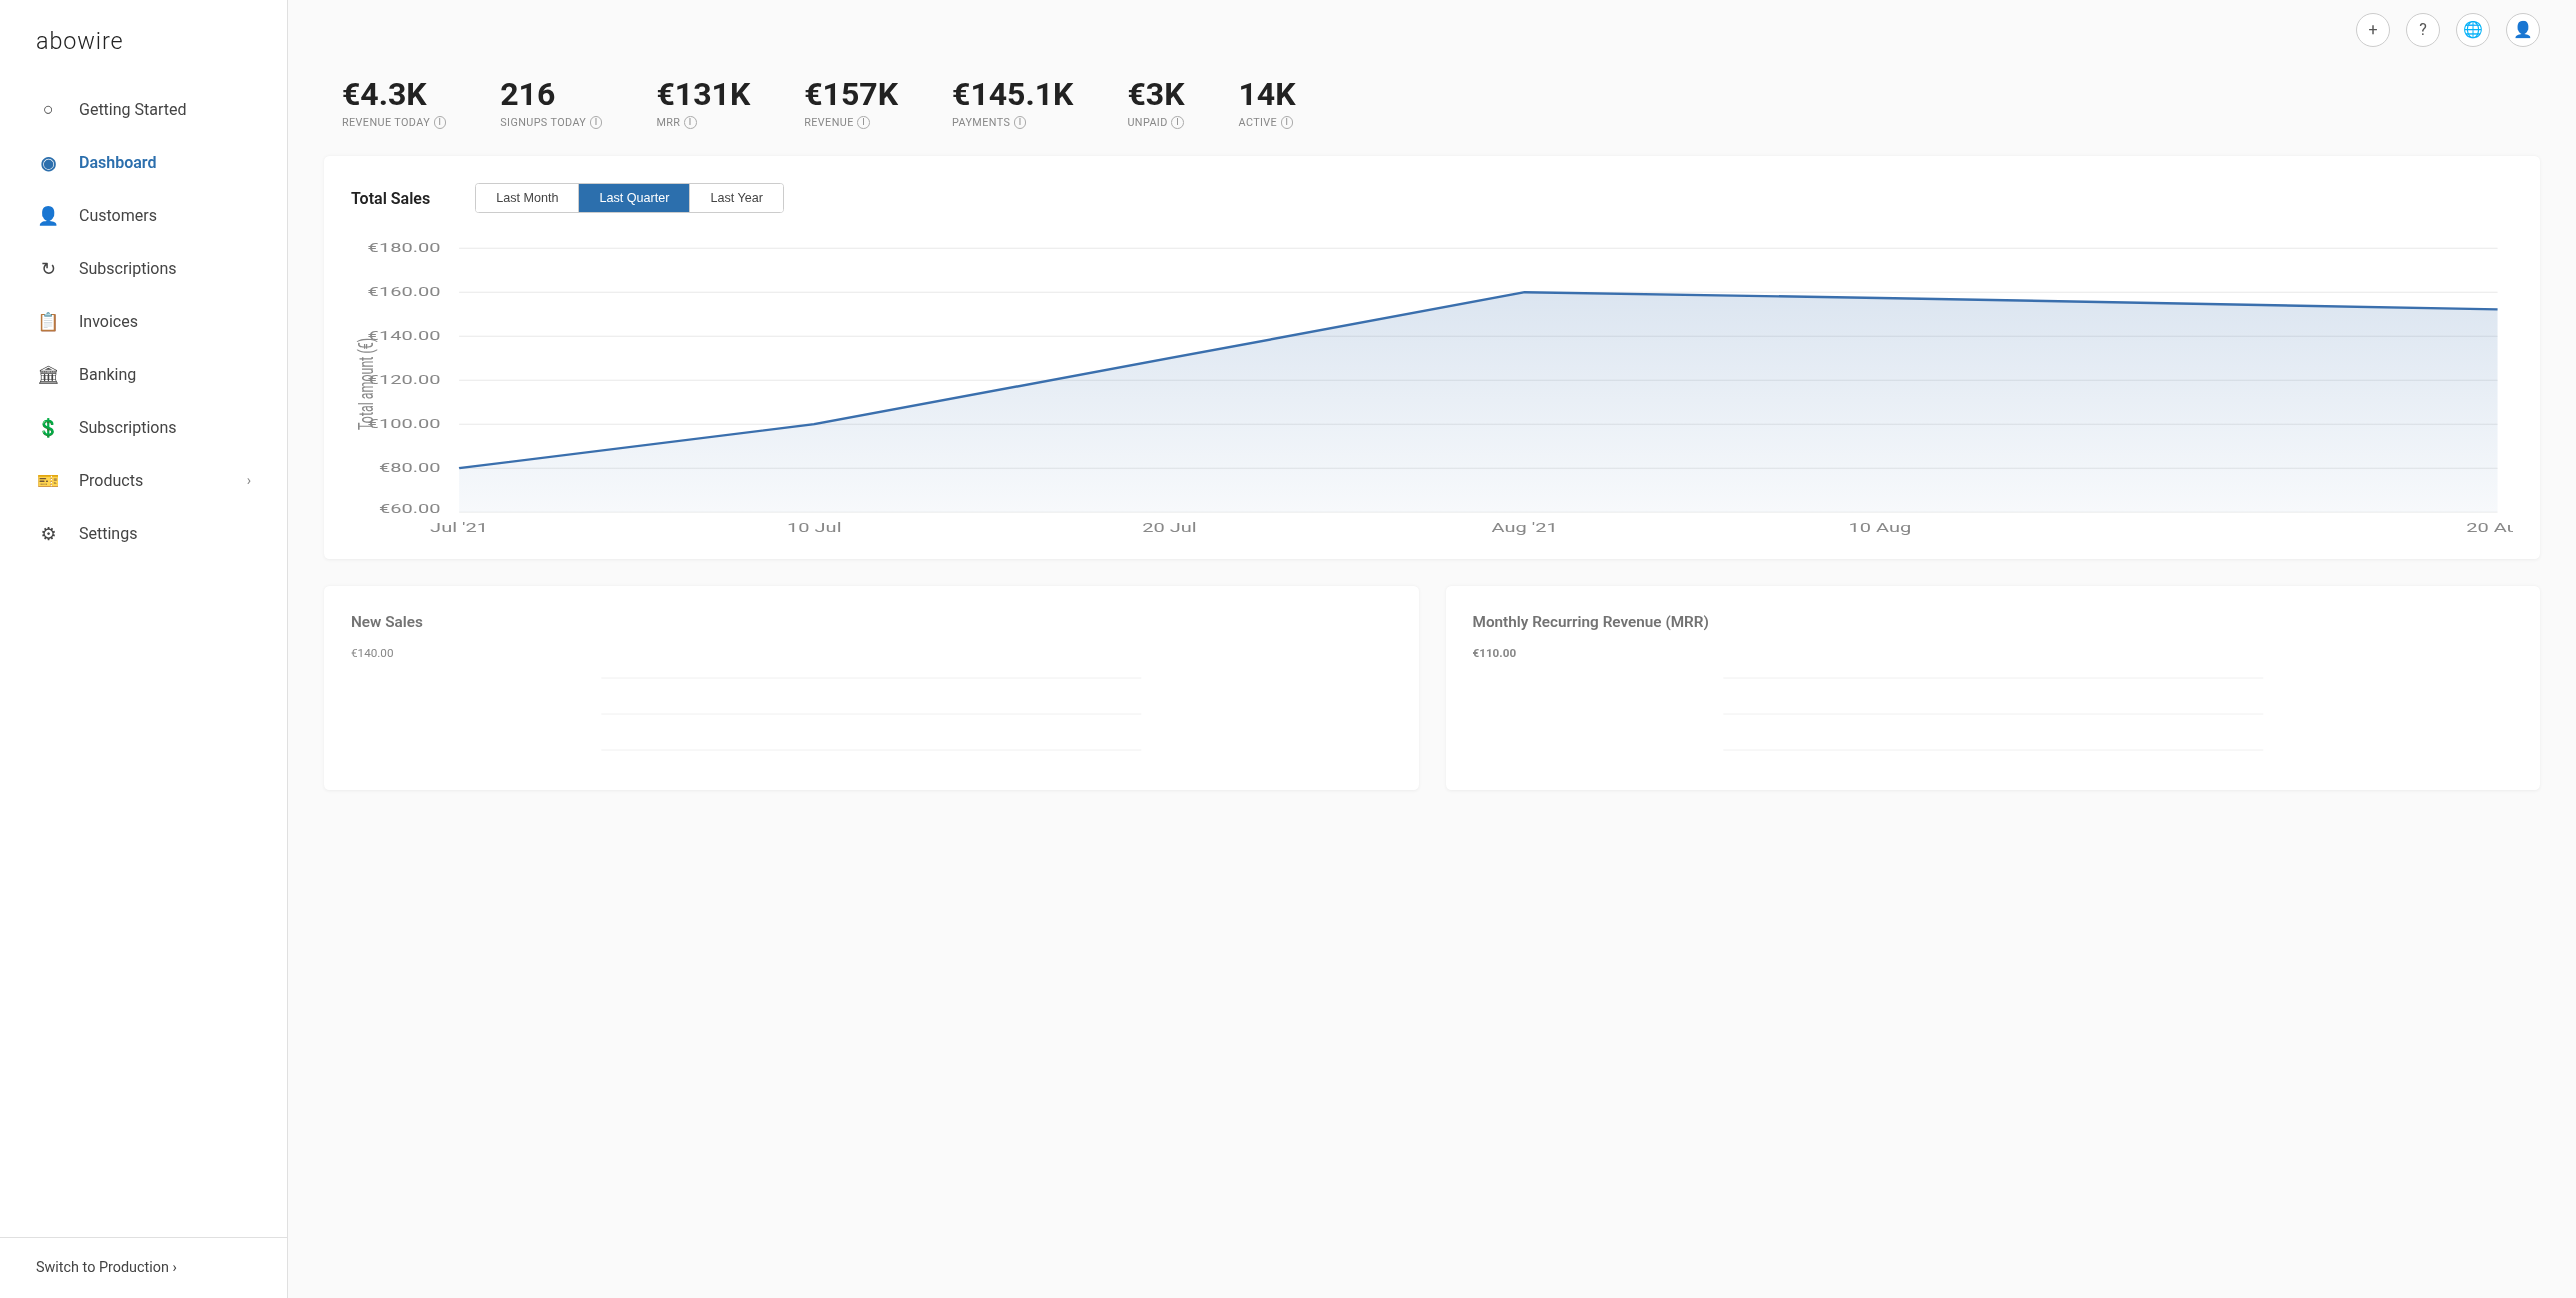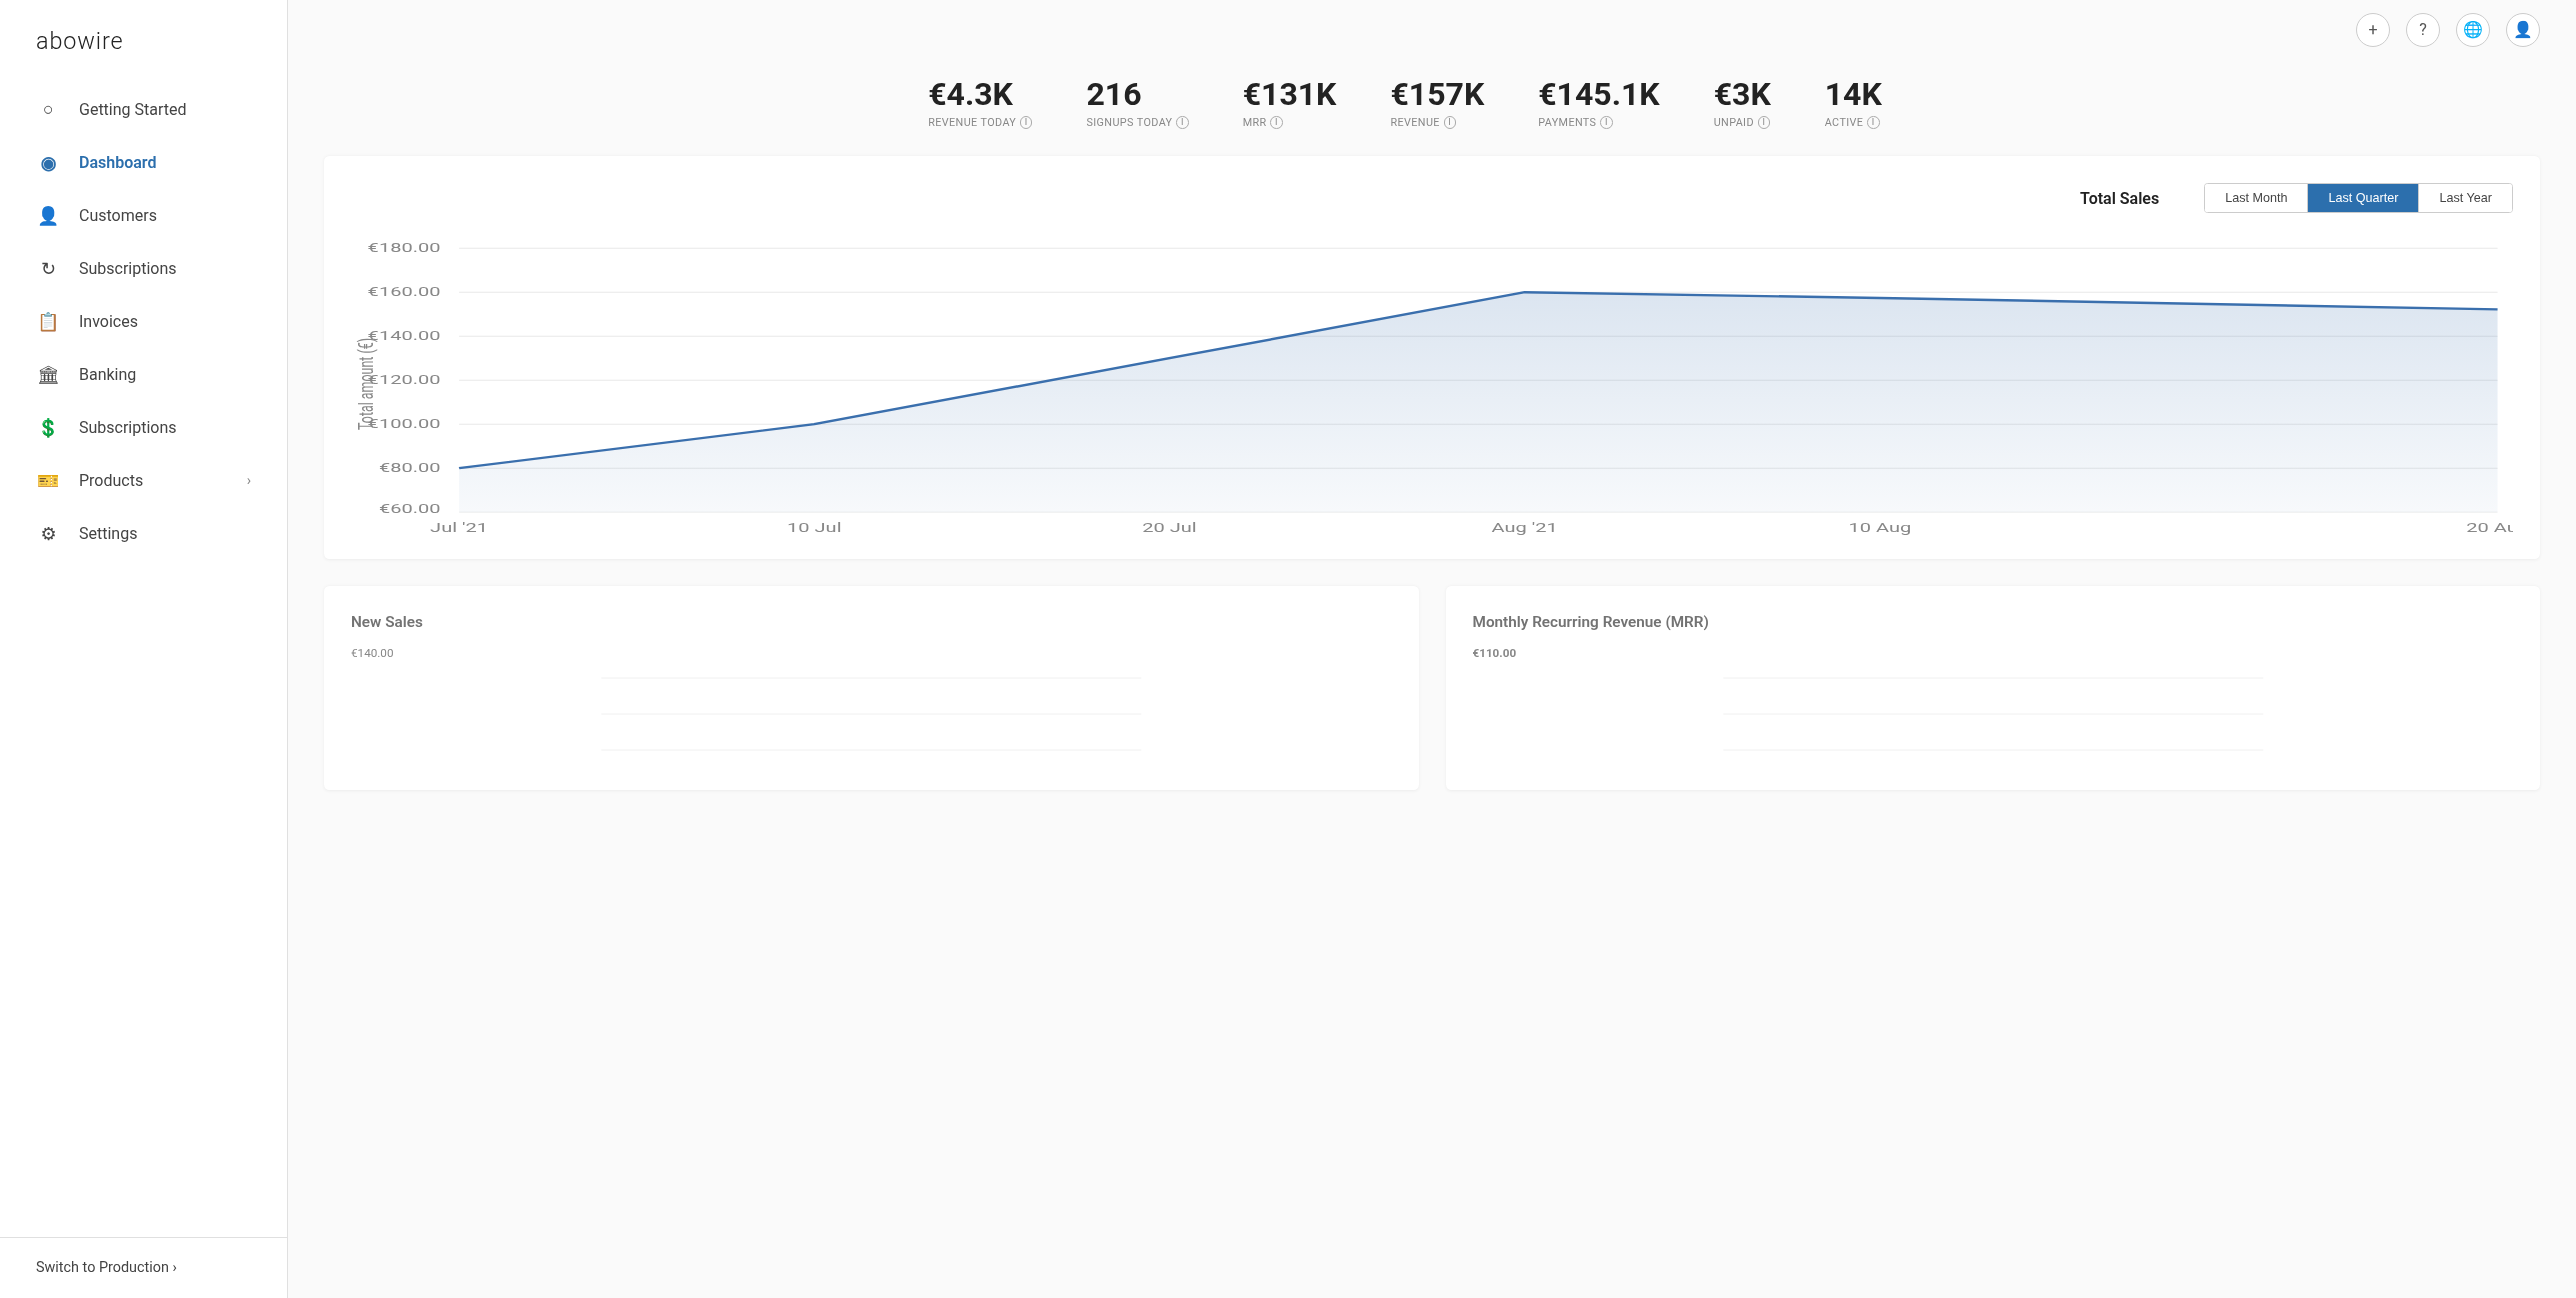--- a/index.html
+++ b/index.html
@@ -78,21 +78,20 @@
       background: #fff;
     }
 
     
     #stats-row {
       display: flex;
       align-items: flex-start;
       padding: 18px 54px 27px;
       gap: 0;
       flex-wrap: wrap;
-      justify-content: center;
     }
     .stat-item {
       display: flex;
       flex-direction: column;
       align-items: flex-start;
       padding: 0 36px 0 0;
       margin-right: 18px;
     }
     .stat-value {
       font-size: 32px;
@@ -126,21 +125,21 @@
     
     #chart-section {
       background: #fff;
       margin: 0 36px 27px;
       border-radius: 5.4px;
       padding: 27px 27px 18px;
       box-shadow: 0 0.9px 3.6px rgba(0,0,0,0.06);
     }
     #chart-header {
       display: flex;
-      justify-content: flex-end;
+      justify-content: flex-start;
       align-items: center;
       margin-bottom: 18px;
     }
     .chart-title {
       font-size: 16px;
       font-weight: 600;
       color: #222;
     }
     .time-filter-group {
       display: flex;

